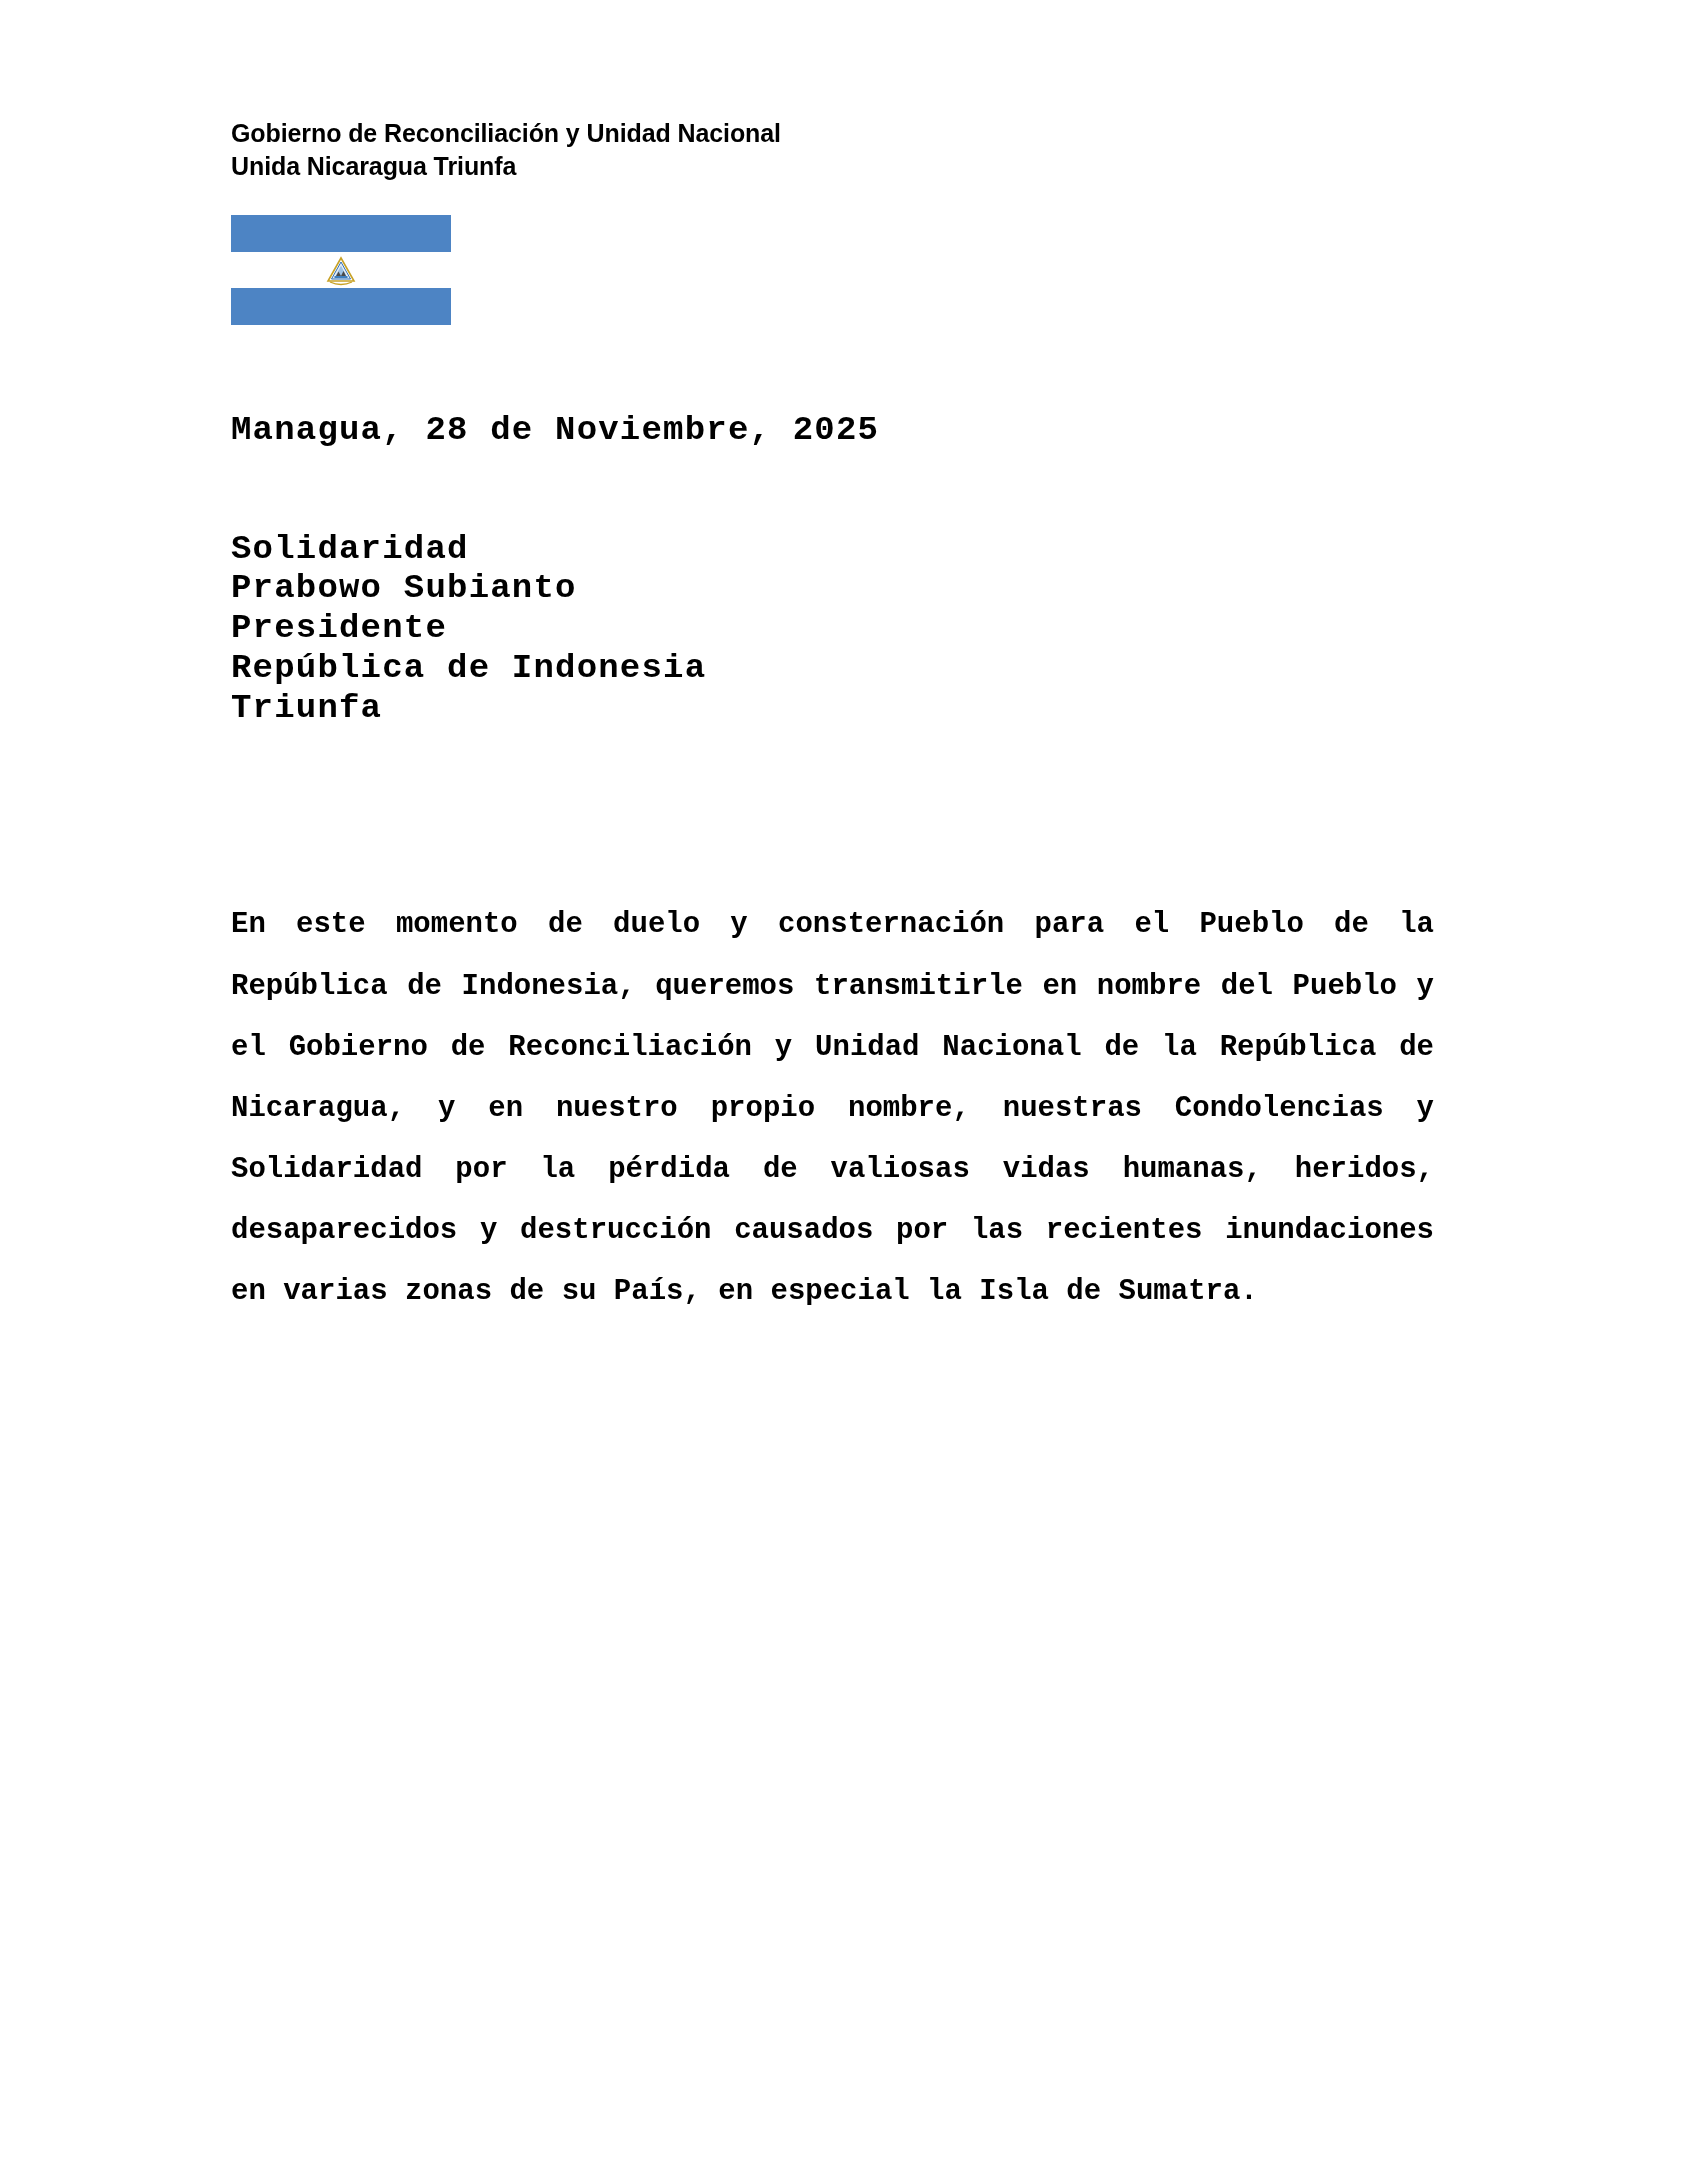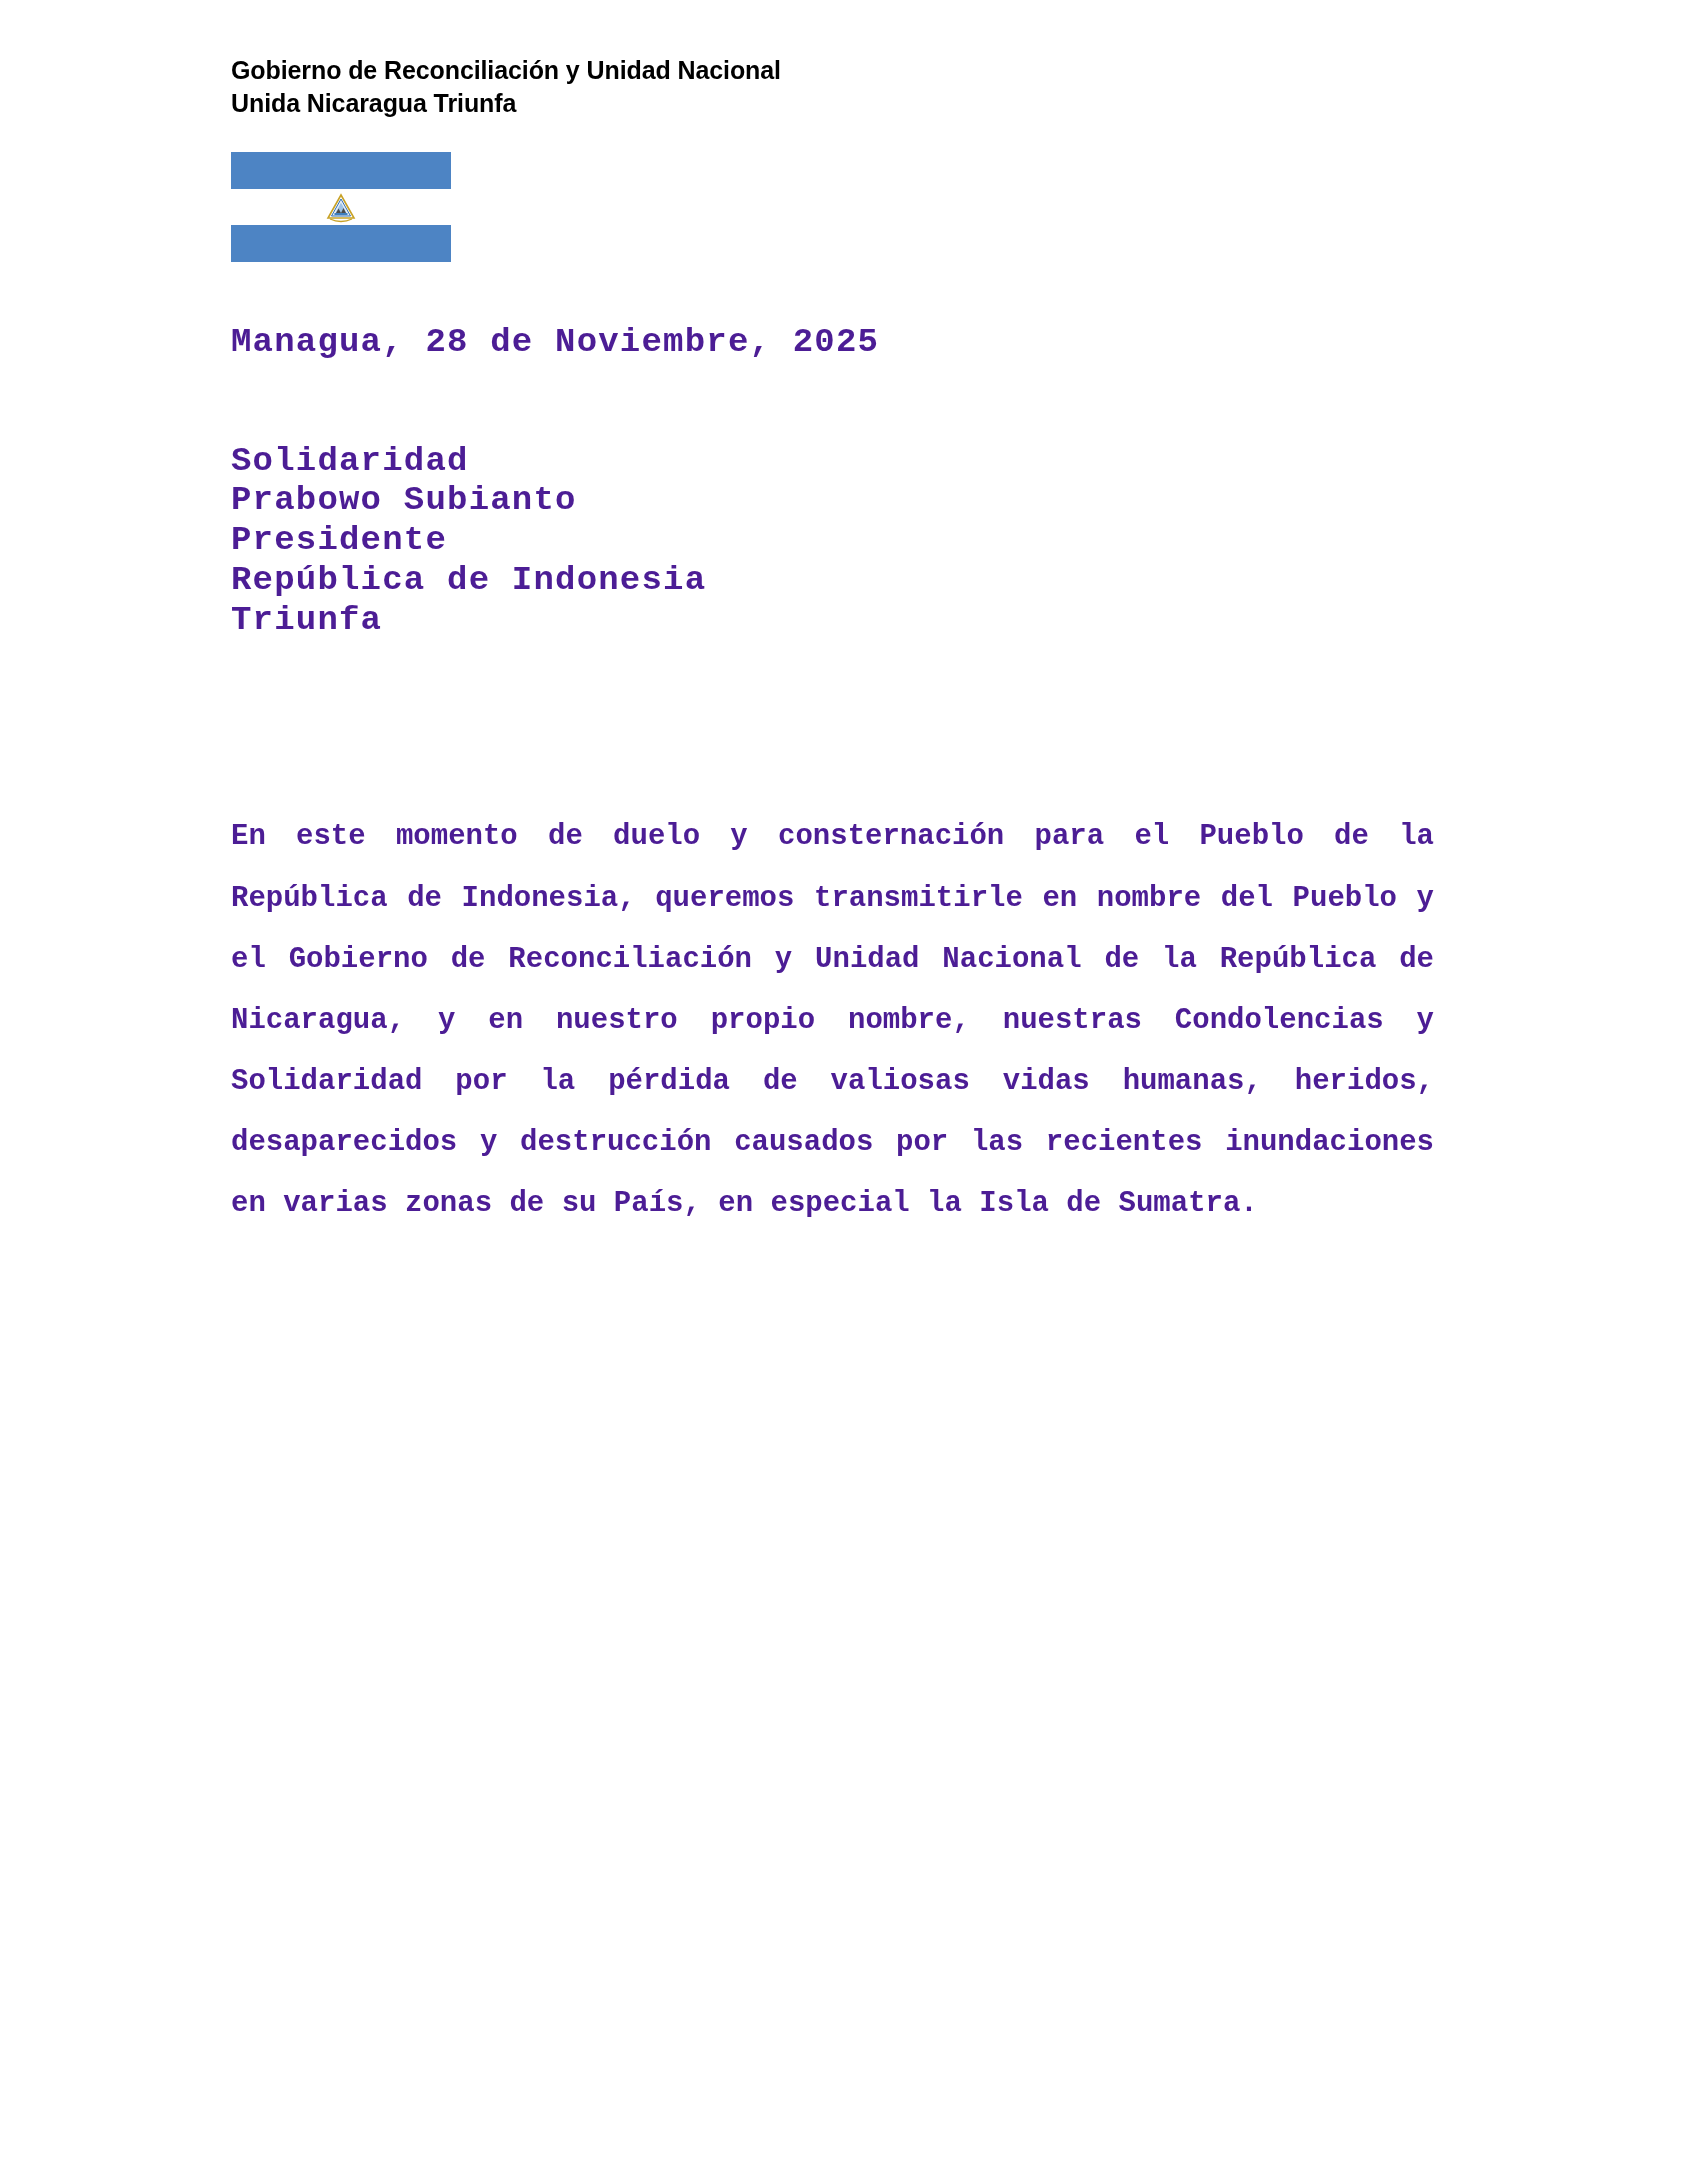--- a/index.html
+++ b/index.html
@@ -13,21 +13,21 @@
     font-family: "Liberation Sans", sans-serif;
     color: #000000;
     overflow: hidden;
   }
   .page {
     position: relative;
     width: 1683px;
     height: 2106px;
     background: #ffffff;
     box-sizing: border-box;
-    padding: 54px 208px 0 231px;
+    padding: 117px 208px 0 231px;
   }
   .letterhead {
     font-family: "Liberation Sans", sans-serif;
     font-weight: bold;
     font-size: 25px;
     line-height: 1.33;
     letter-spacing: -0.1px;
     color: #000000;
   }
   .letterhead div {
@@ -61,24 +61,24 @@
   .flag .emblem {
     position: absolute;
     left: 50%;
     top: 37px;
     transform: translateX(-50%);
     width: 36px;
     height: 36px;
     display: block;
   }
   .body-text {
-    margin-top: 61px;
+    margin-top: 86px;
     font-family: "Liberation Mono", monospace;
     font-size: 34px;
-    color: #4c1d95;
+    color: #000000;
   }
   .line-date {
     font-weight: bold;
     letter-spacing: 1.2px;
     white-space: nowrap;
   }
   .block-gap-1 { height: 81px; }
   .block-gap-2 { height: 81px; }
   .block-gap-3 { height: 85px; }
   .addressee {

